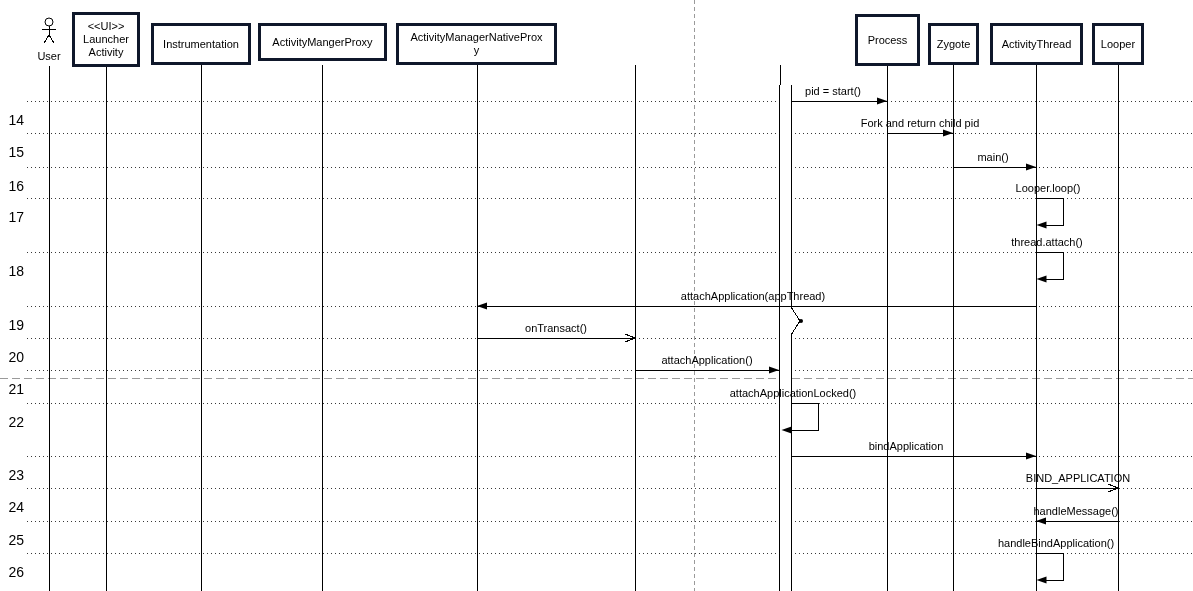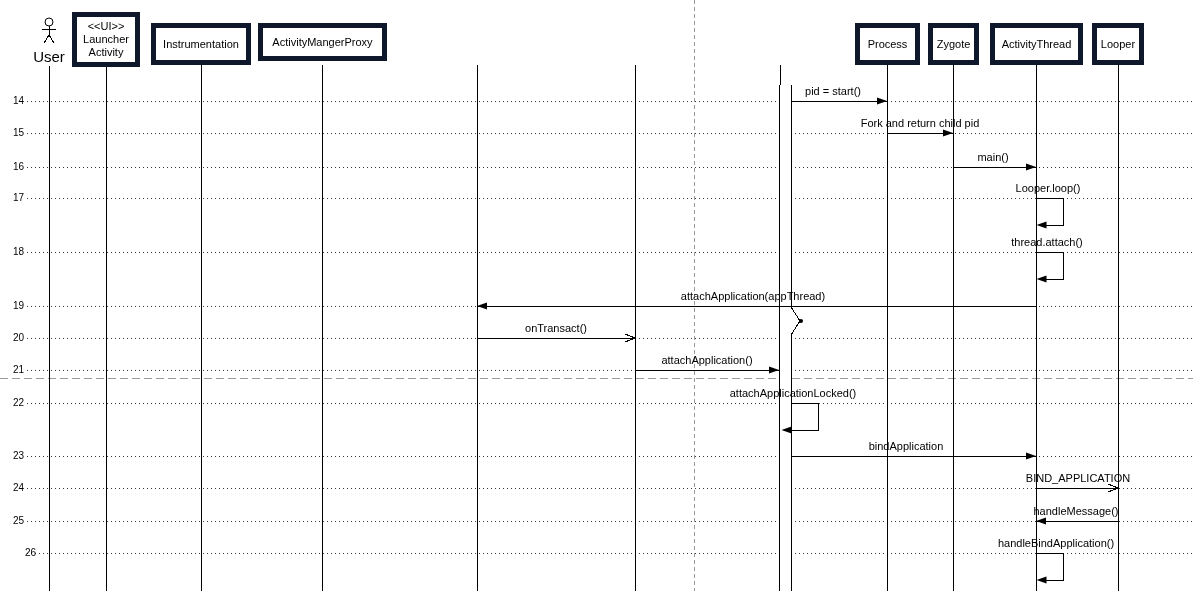--- a/index.html
+++ b/index.html
@@ -7,35 +7,35 @@
     position:relative;
     width:1193px;height:591px;
     background:#fff;
     font-family:"Liberation Sans","DejaVu Sans",sans-serif;
     color:#000;
     overflow:hidden;
   }
   #svg-layer{position:absolute;left:0;top:0;}
   .row-num{
     position:absolute;width:22px;text-align:right;
-    font-size:10px;line-height:15px;white-space:nowrap;
+    font-size:14px;line-height:15px;white-space:nowrap;margin-top:20px;
   }
   .msg-label{
     position:absolute;font-size:11px;line-height:13px;
     white-space:nowrap;transform:translateX(-50%);
   }
   .ll-box{
     position:absolute;box-sizing:border-box;
-    border:5px solid #0f172a;background:#fff;
+    border:3px solid #0f172a;background:#fff;
     display:flex;flex-direction:column;align-items:center;justify-content:center;
     font-size:11px;line-height:13px;text-align:center;
   }
   .ll-box .u{}
   .actor-label{
-    position:absolute;font-size:15px;line-height:13px;
+    position:absolute;font-size:11px;line-height:13px;
     transform:translateX(-50%);white-space:nowrap;
   }
 </style>
 </head>
 <body>
 
 <div id="stage">
   <svg id="svg-layer" width="1193" height="591" viewBox="0 0 1193 591">
       <line x1="694" y1="0" x2="694" y2="591" stroke="#9a9a9a" stroke-width="1" stroke-dasharray="4 3" shape-rendering="crispEdges"></line>
       <line x1="0" y1="378" x2="1193" y2="378" stroke="#9a9a9a" stroke-width="1" stroke-dasharray="8 4" shape-rendering="crispEdges"></line>
@@ -108,21 +108,21 @@
     <div class="row-num" style="left: 2px; top: 159px;">16</div>
     <div class="row-num" style="left: 2px; top: 190px;">17</div>
     <div class="row-num" style="left: 2px; top: 244px;">18</div>
     <div class="row-num" style="left: 2px; top: 298px;">19</div>
     <div class="row-num" style="left: 2px; top: 330px;">20</div>
     <div class="row-num" style="left: 2px; top: 362px;">21</div>
     <div class="row-num" style="left: 2px; top: 395px;">22</div>
     <div class="row-num" style="left: 2px; top: 448px;">23</div>
     <div class="row-num" style="left: 2px; top: 480px;">24</div>
     <div class="row-num" style="left: 2px; top: 513px;">25</div>
-    <div class="row-num" style="left: 14px; top: 545px;">26</div>
+    <div class="row-num" style="left: 2px; top: 545px;">26</div>
     <div class="msg-label" style="left: 833px; top: 85px;">pid = start()</div>
     <div class="msg-label" style="left: 920px; top: 117px;">Fork and return child pid</div>
     <div class="msg-label" style="left: 993px; top: 151px;">main()</div>
     <div class="msg-label" style="left: 1048px; top: 182px;">Looper.loop()</div>
     <div class="msg-label" style="left: 1047px; top: 236px;">thread.attach()</div>
     <div class="msg-label" style="left: 753px; top: 290px;">attachApplication(appThread)</div>
     <div class="msg-label" style="left: 556px; top: 322px;">onTransact()</div>
     <div class="msg-label" style="left: 707px; top: 354px;">attachApplication()</div>
     <div class="msg-label" style="left: 793px; top: 387px;">attachApplicationLocked()</div>
     <div class="msg-label" style="left: 906px; top: 440px;">bindApplication</div>
@@ -134,21 +134,25 @@
       <span>&lt;&lt;UI&gt;&gt;</span>
       <span class="u">Launcher</span>
       <span class="u">Activity</span>
     </div>
     <div class="ll-box" style="left: 151px; top: 23px; width: 100px; height: 42px;">
       <span class="u">Instrumentation</span>
     </div>
     <div class="ll-box" style="left: 258px; top: 23px; width: 129px; height: 38px;">
       <span class="u">ActivityMangerProxy</span>
     </div>
-    <div class="ll-box" style="left: 855px; top: 23px; width: 65px; height: 42px;">
+    <div class="ll-box" style="left: 396px; top: 23px; width: 161px; height: 42px;">
+      <span class="u">ActivityManagerNativeProx</span>
+      <span class="u">y</span>
+    </div>
+    <div class="ll-box" style="left: 855px; top: 14px; width: 65px; height: 52px;">
       <span class="u">Process</span>
     </div>
     <div class="ll-box" style="left: 928px; top: 23px; width: 51px; height: 42px;">
       <span class="u">Zygote</span>
     </div>
     <div class="ll-box" style="left: 990px; top: 23px; width: 93px; height: 42px;">
       <span class="u">ActivityThread</span>
     </div>
     <div class="ll-box" style="left: 1092px; top: 23px; width: 52px; height: 42px;">
       <span class="u">Looper</span>

